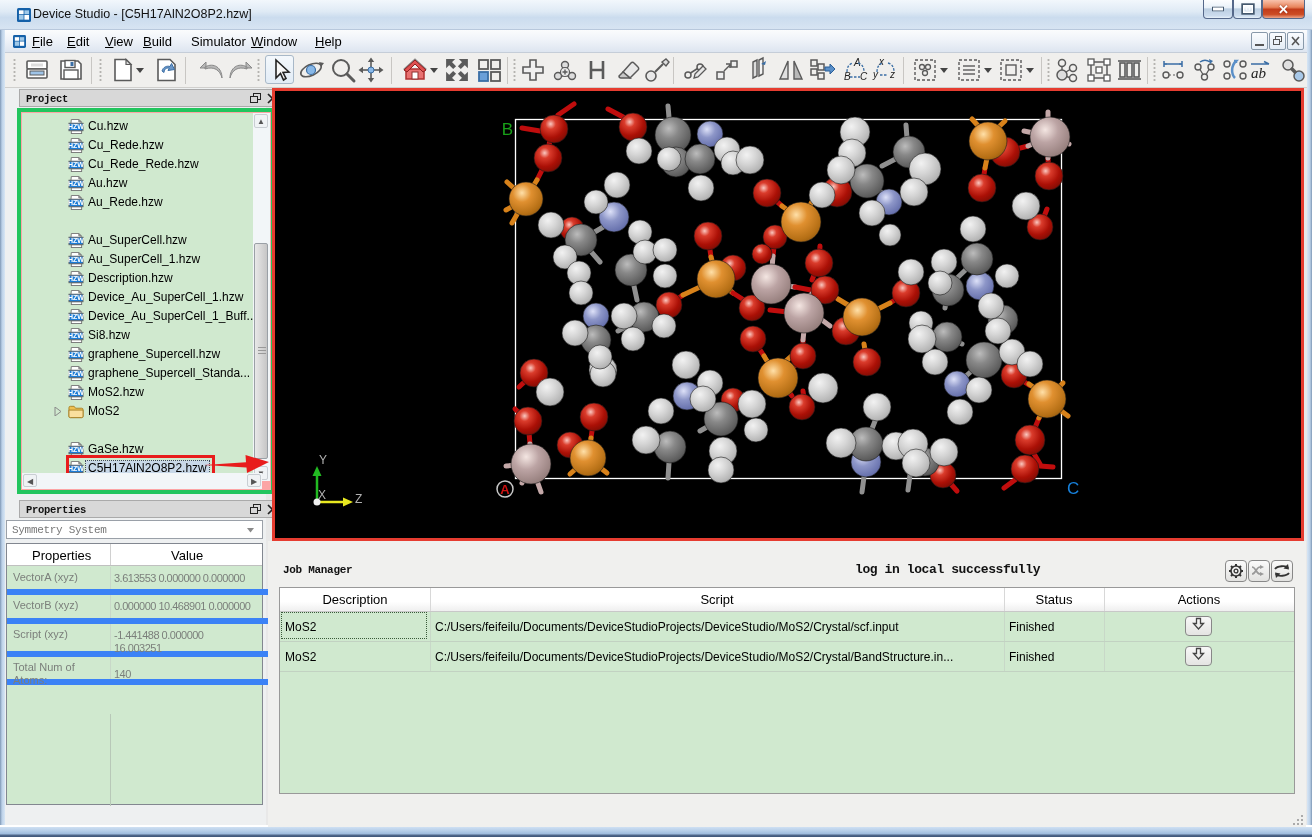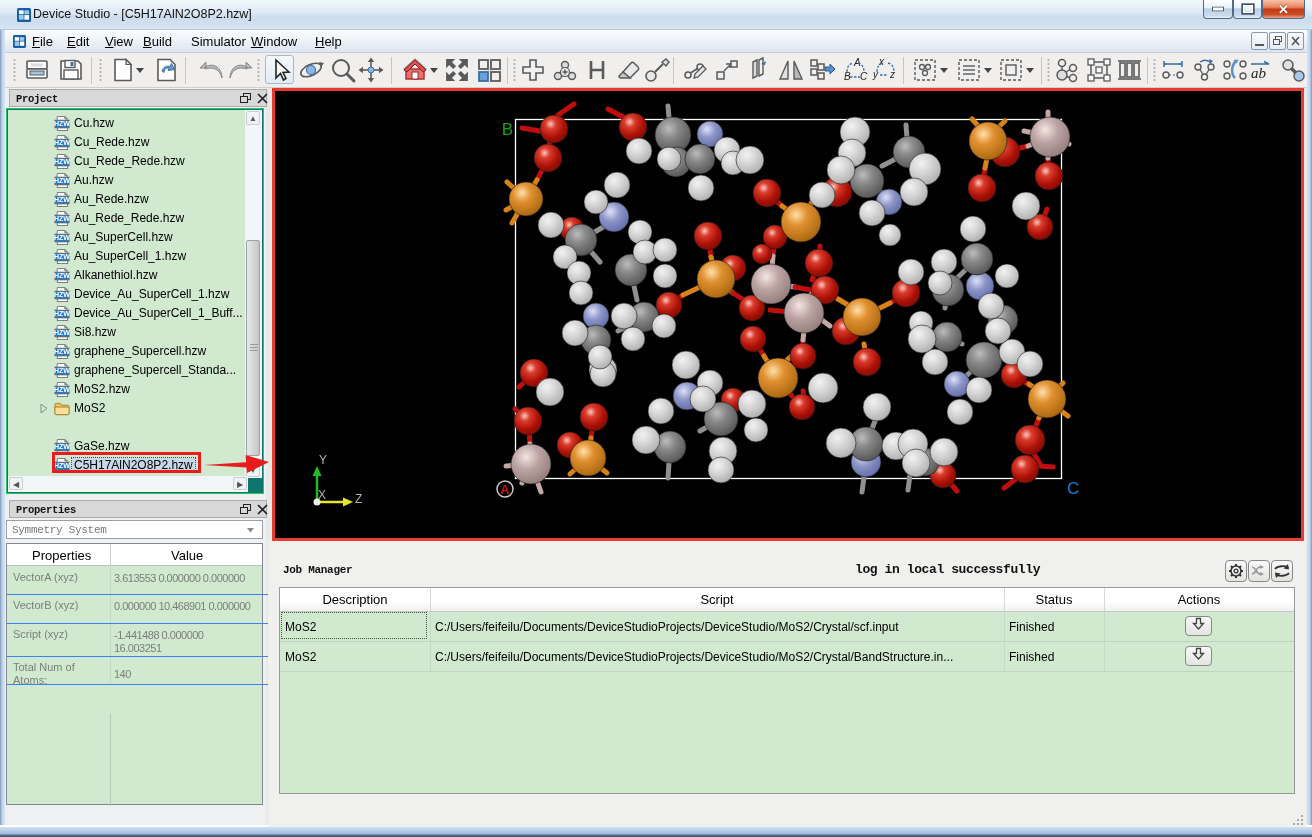--- a/index.html
+++ b/index.html
@@ -20,37 +20,37 @@
 .menu-item{position:absolute;top:4px;font-size:13px;color:#000}
 .u{text-decoration:underline}
 .mdibtn{position:absolute;top:2px;width:17px;height:18px;border:1px solid #8899aa;background:linear-gradient(#fafcfe,#e4ecf5);border-radius:2px}
 
 #toolbar{left:5px;top:53px;width:1302px;height:35px;background:#f0efed;border-bottom:1px solid #d0cfcd}
 .tsep{position:absolute;top:4px;width:1px;height:27px;background:#c8c6c3}
 .tgrip{position:absolute;top:5px;width:3px;height:25px;background-image:radial-gradient(circle,#b5b3b0 1px,transparent 1.2px);background-size:3px 4px}
 .ticon{position:absolute;top:3px}
 
 #dock{left:5px;top:88px;width:261px;height:737px;background:#eef0f1}
-.panelhead{position:absolute;left:4px;width:258px;height:18px;background:#d8d8d8;border:1px solid #aaa;font-family:"Liberation Mono",monospace;font-size:10.5px;font-weight:bold;color:#111;letter-spacing:-0.3px;padding:3px 0 0 6px}
+.panelhead{position:absolute;left:14px;width:258px;height:18px;background:#d8d8d8;border:1px solid #aaa;font-family:"Liberation Mono",monospace;font-size:10.5px;font-weight:bold;color:#111;letter-spacing:-0.3px;padding:3px 0 0 6px}
 .ph-ic{position:absolute;top:3px;font-size:11px;color:#222;font-family:"Liberation Sans",sans-serif}
-#tree{position:absolute;left:1px;top:20px;width:258px;height:386px;background:#0f766e;border:1px solid #22c55e}
+#tree{position:absolute;left:12px;top:20px;width:258px;height:386px;background:#fca5a5;border:4px solid #22c55e}
 #tree-inner{position:absolute;left:1px;top:1px;width:240px;height:368px;background:#d0e9cf;overflow:hidden}
 .trow{position:absolute;left:0;width:240px;height:19px;font-size:12px;color:#000;white-space:nowrap}
 .trow .txt{position:absolute;left:66px;top:2px}
 .hzwic{position:absolute;left:46px;top:2px;width:16px;height:15px}
 
 #vscroll{position:absolute;right:1px;top:1px;width:17px;height:368px;background:#f2f6f8}
 #hscroll{position:absolute;left:1px;bottom:1px;width:240px;height:16px;background:#f2f6f8}
 .sbtn{position:absolute;background:#f0f3f5;border:1px solid #c9ced3;border-radius:2px;color:#555;font-size:8px;text-align:center;line-height:14px}
 .thumb{position:absolute;left:1px;width:14px;background:linear-gradient(90deg,#e8e8e8,#c6c6c6);border:1px solid #9aa0a6;border-radius:2px}
 
 #props-head{top:412px}
 #combo{position:absolute;left:1px;top:432px;width:257px;height:19px;background:#fff;border:1px solid #9aa0a8;font-family:"Liberation Mono",monospace;font-size:11px;color:#777;letter-spacing:-0.3px;padding:3px 0 0 5px}
 #ptable{position:absolute;left:1px;top:455px;width:257px;height:262px;background:#d0e9cf;border:1px solid #828790}
-.prow{position:absolute;left:0;width:295px;border-bottom:1px solid #3b82f6;color:#7b7f7b;font-size:12px}
+.prow{position:absolute;left:0;width:295px;border-bottom:6px solid #3b82f6;color:#7b7f7b;font-size:12px}
 .prow .c1{position:absolute;left:6px;top:4px;width:94px;line-height:13px;font-size:11px}
 .prow .c2{position:absolute;left:107px;top:5px;width:142px;line-height:13px;font-size:11px;letter-spacing:-0.5px}
 #pheader{position:absolute;left:0;top:0;width:255px;height:22px;background:#fff;border-bottom:1px solid #c0c0c0;color:#000;font-size:13px}
 
 #view3d{left:272px;top:88px;width:1032px;height:453px;background:#000;border:3px solid #e63c30}
 
 #jobpanel{left:268px;top:541px;width:1038px;height:286px;background:#f0f0ee}
 #jobtitle{position:absolute;left:15px;top:23px;font-family:"Liberation Mono",monospace;font-size:11px;font-weight:bold;color:#111;letter-spacing:-0.3px}
 #loginmsg{position:absolute;left:587px;top:21px;font-family:"Liberation Mono",monospace;font-size:13px;font-weight:bold;color:#111;letter-spacing:-0.4px}
 .jbtn{position:absolute;top:19px;width:22px;height:22px;border:1px solid #888;border-radius:4px;background:linear-gradient(#fafafa,#e2e2e0)}
@@ -424,30 +424,20 @@
         <div class="trow" style="top:80px">
           <svg class="hzwic" style="left:46px" width="17" height="16" viewBox="0 0 17 16">
             <path d="M3.5 0.5 h8 l2.5 2.5 v3 h-11 Z" fill="#fff" stroke="#777"></path>
             <path d="M11.5 0.5 l2.5 2.5 h-2.5 Z" fill="#bbb" stroke="#777"></path>
             <rect x="3.5" y="12.5" width="11" height="3" fill="#fff" stroke="#777"></rect>
             <rect x="1" y="4.5" width="15" height="8" fill="#1c7cd6" stroke="#666"></rect>
             <text x="8.5" y="11" font-size="7.5" font-family="Liberation Sans" font-weight="bold" fill="#fff" text-anchor="middle">HZW</text>
           </svg>
           <span class="txt">Au_Rede.hzw</span>
         </div>
-        <div class="trow" style="top:99px">
-          <svg class="hzwic" style="left:46px" width="17" height="16" viewBox="0 0 17 16">
-            <path d="M3.5 0.5 h8 l2.5 2.5 v3 h-11 Z" fill="#fff" stroke="#777"></path>
-            <path d="M11.5 0.5 l2.5 2.5 h-2.5 Z" fill="#bbb" stroke="#777"></path>
-            <rect x="3.5" y="12.5" width="11" height="3" fill="#fff" stroke="#777"></rect>
-            <rect x="1" y="4.5" width="15" height="8" fill="#1c7cd6" stroke="#666"></rect>
-            <text x="8.5" y="11" font-size="7.5" font-family="Liberation Sans" font-weight="bold" fill="#fff" text-anchor="middle">HZW</text>
-          </svg>
-          <span class="txt">Au_Rede_Rede.hzw</span>
-        </div>
         <div class="trow" style="top:118px">
           <svg class="hzwic" style="left:46px" width="17" height="16" viewBox="0 0 17 16">
             <path d="M3.5 0.5 h8 l2.5 2.5 v3 h-11 Z" fill="#fff" stroke="#777"></path>
             <path d="M11.5 0.5 l2.5 2.5 h-2.5 Z" fill="#bbb" stroke="#777"></path>
             <rect x="3.5" y="12.5" width="11" height="3" fill="#fff" stroke="#777"></rect>
             <rect x="1" y="4.5" width="15" height="8" fill="#1c7cd6" stroke="#666"></rect>
             <text x="8.5" y="11" font-size="7.5" font-family="Liberation Sans" font-weight="bold" fill="#fff" text-anchor="middle">HZW</text>
           </svg>
           <span class="txt">Au_SuperCell.hzw</span>
         </div>
@@ -462,21 +452,21 @@
           <span class="txt">Au_SuperCell_1.hzw</span>
         </div>
         <div class="trow" style="top:156px">
           <svg class="hzwic" style="left:46px" width="17" height="16" viewBox="0 0 17 16">
             <path d="M3.5 0.5 h8 l2.5 2.5 v3 h-11 Z" fill="#fff" stroke="#777"></path>
             <path d="M11.5 0.5 l2.5 2.5 h-2.5 Z" fill="#bbb" stroke="#777"></path>
             <rect x="3.5" y="12.5" width="11" height="3" fill="#fff" stroke="#777"></rect>
             <rect x="1" y="4.5" width="15" height="8" fill="#1c7cd6" stroke="#666"></rect>
             <text x="8.5" y="11" font-size="7.5" font-family="Liberation Sans" font-weight="bold" fill="#fff" text-anchor="middle">HZW</text>
           </svg>
-          <span class="txt">Alkanethiol.hzw</span>
+          <span class="txt">Description.hzw</span>
         </div>
         <div class="trow" style="top:175px">
           <svg class="hzwic" style="left:46px" width="17" height="16" viewBox="0 0 17 16">
             <path d="M3.5 0.5 h8 l2.5 2.5 v3 h-11 Z" fill="#fff" stroke="#777"></path>
             <path d="M11.5 0.5 l2.5 2.5 h-2.5 Z" fill="#bbb" stroke="#777"></path>
             <rect x="3.5" y="12.5" width="11" height="3" fill="#fff" stroke="#777"></rect>
             <rect x="1" y="4.5" width="15" height="8" fill="#1c7cd6" stroke="#666"></rect>
             <text x="8.5" y="11" font-size="7.5" font-family="Liberation Sans" font-weight="bold" fill="#fff" text-anchor="middle">HZW</text>
           </svg>
           <span class="txt">Device_Au_SuperCell_1.hzw</span>

